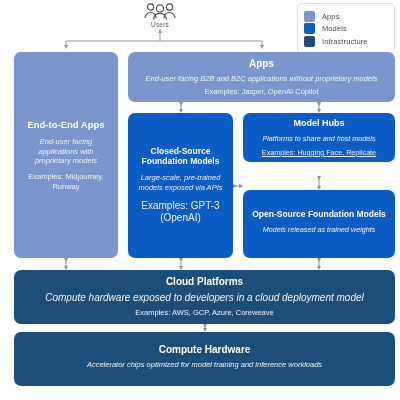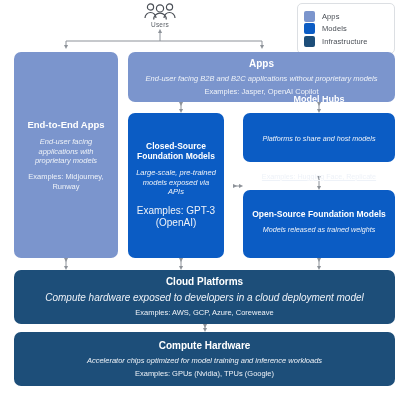--- a/index.html
+++ b/index.html
@@ -49,26 +49,26 @@
   #box-e2e   {left:14px;  top:52px;  width:104px; height:206px;}
   #box-e2e .title{font-size:9.5px;margin-bottom:7px;}
   #box-e2e .desc{font-size:7.5px;margin-bottom:7px;}
   #box-e2e .ex{font-size:7.5px;}
 
   #box-apps  {left:128px; top:52px;  width:267px; height:50px;}
   #box-apps .title{font-size:10px;margin-bottom:4px;}
   #box-apps .desc{font-size:7.5px;margin-bottom:4px;}
   #box-apps .ex{font-size:7.5px;}
 
-  #box-closed{left:128px; top:113px; width:96px; height:145px;}
+  #box-closed{left:128px; top:113px; width:105px; height:145px;}
   #box-closed .title{font-size:8.5px;margin-bottom:7px;}
   #box-closed .desc{font-size:7.5px;margin-bottom:8px;}
   #box-closed .ex{font-size:10px;}
 
-  #box-hubs  {left:243px; top:113px; width:152px; height:49px;gap:24px;}
+  #box-hubs  {left:243px; top:113px; width:152px; height:49px;}
   #box-hubs .title{font-size:9px;margin-bottom:5px;}
   #box-hubs .desc{font-size:7.2px;margin-bottom:5px;}
   #box-hubs .ex{font-size:7.2px;text-decoration:underline;}
 
   #box-open  {left:243px; top:190px; width:152px; height:68px;}
   #box-open .title{font-size:8.5px;margin-bottom:5px;}
   #box-open .desc{font-size:7.2px;margin-bottom:5px;}
   #box-open .ex{font-size:7.2px;}
 
   #box-cloud {left:14px;  top:270px; width:381px; height:54px;}
@@ -177,16 +177,15 @@
 
   <div class="box infra" id="box-cloud">
     <div class="title">Cloud Platforms</div>
     <div class="desc">Compute hardware exposed to developers in a cloud deployment model</div>
     <div class="ex">Examples: AWS, GCP, Azure, Coreweave</div>
   </div>
 
   <div class="box infra" id="box-hw">
     <div class="title">Compute Hardware</div>
     <div class="desc">Accelerator chips optimized for model training and inference workloads</div>
-    <div class="ex">Examples: GPUs (Nvidia), TPUs (Google)</div>
   </div>
 
 </div>
 
 </body></html>

